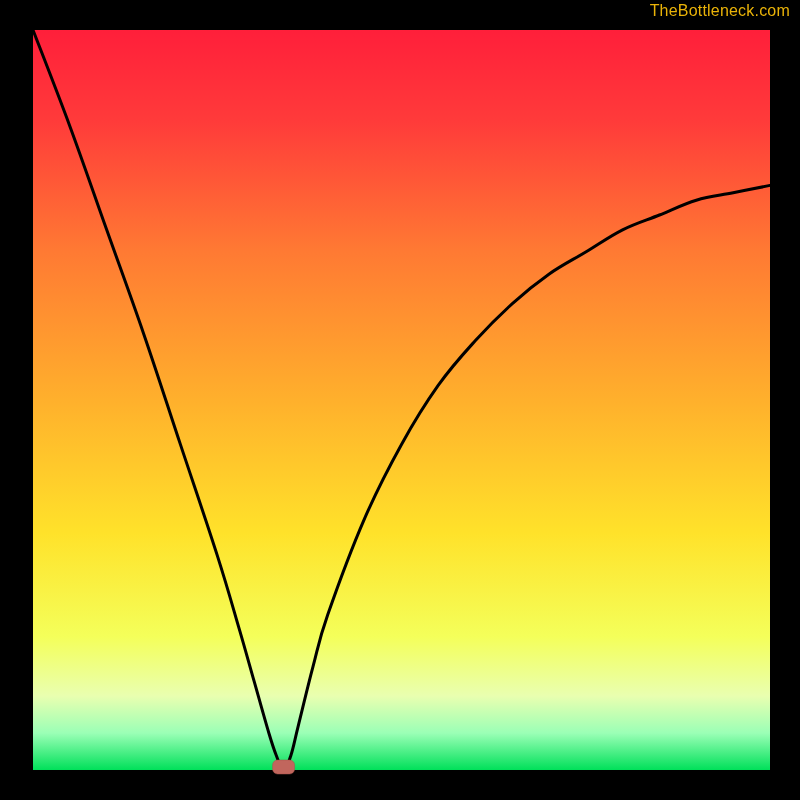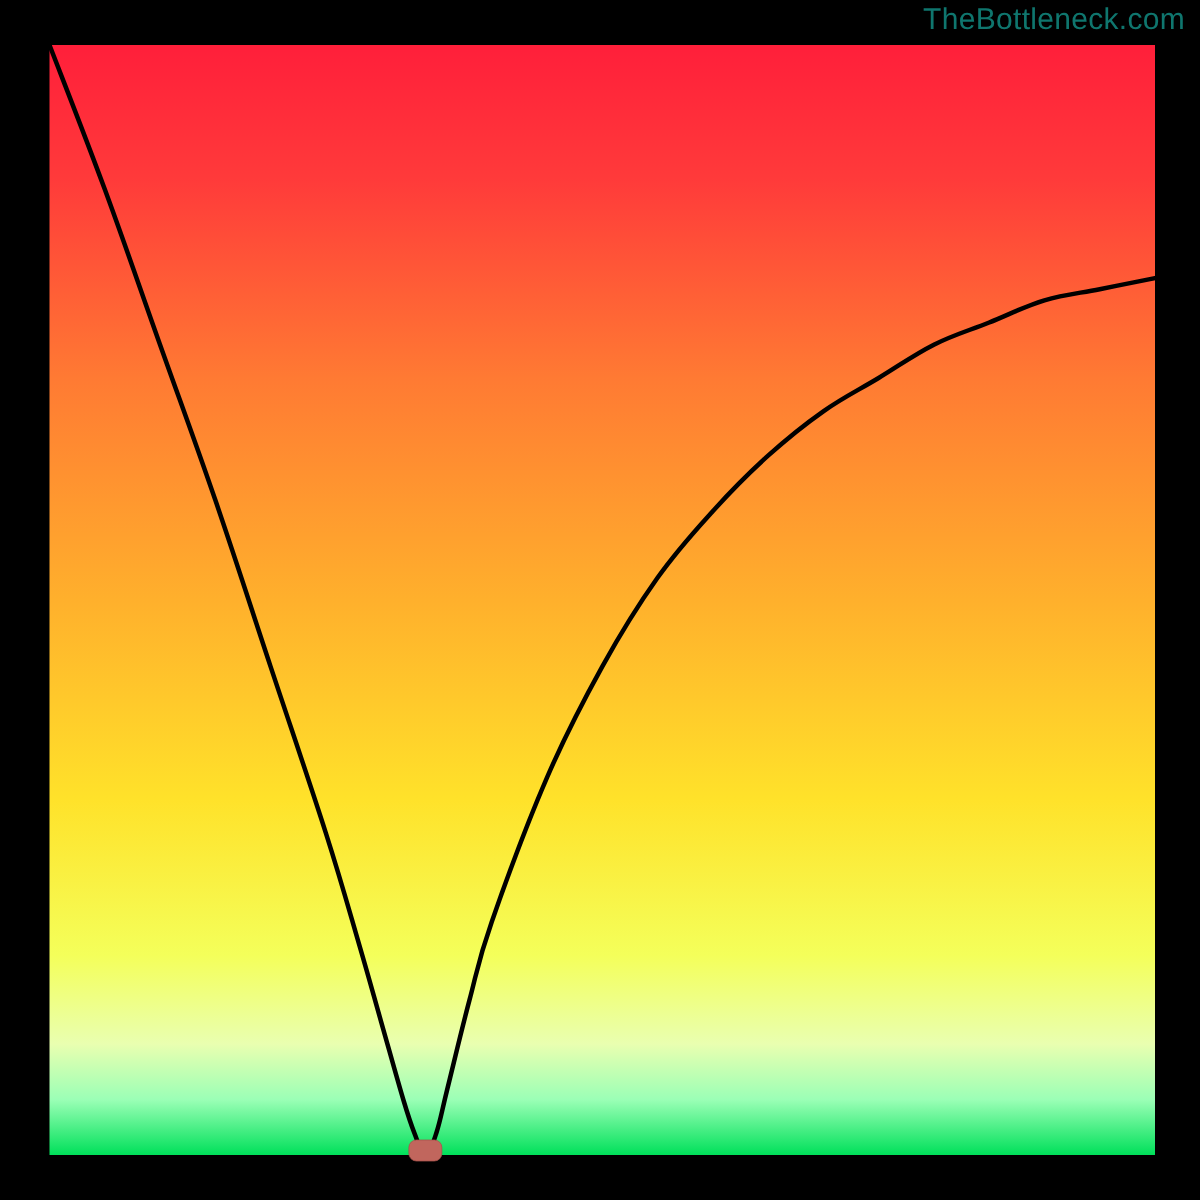--- a/index.html
+++ b/index.html
@@ -14,22 +14,22 @@
   .frame {
     position: relative;
     width: 800px;
     height: 800px;
     background: #000;
   }
   .watermark {
     position: absolute;
     top: 2px;
     right: 10px;
-    color: #0f766e;
-    font-size: 20px;
+    color: #eab308;
+    font-size: 16px;
     font-weight: 400;
     letter-spacing: 0.2px;
     z-index: 10;
   }
   svg {
     position: absolute;
     left: 0;
     top: 0;
   }
 </style>

